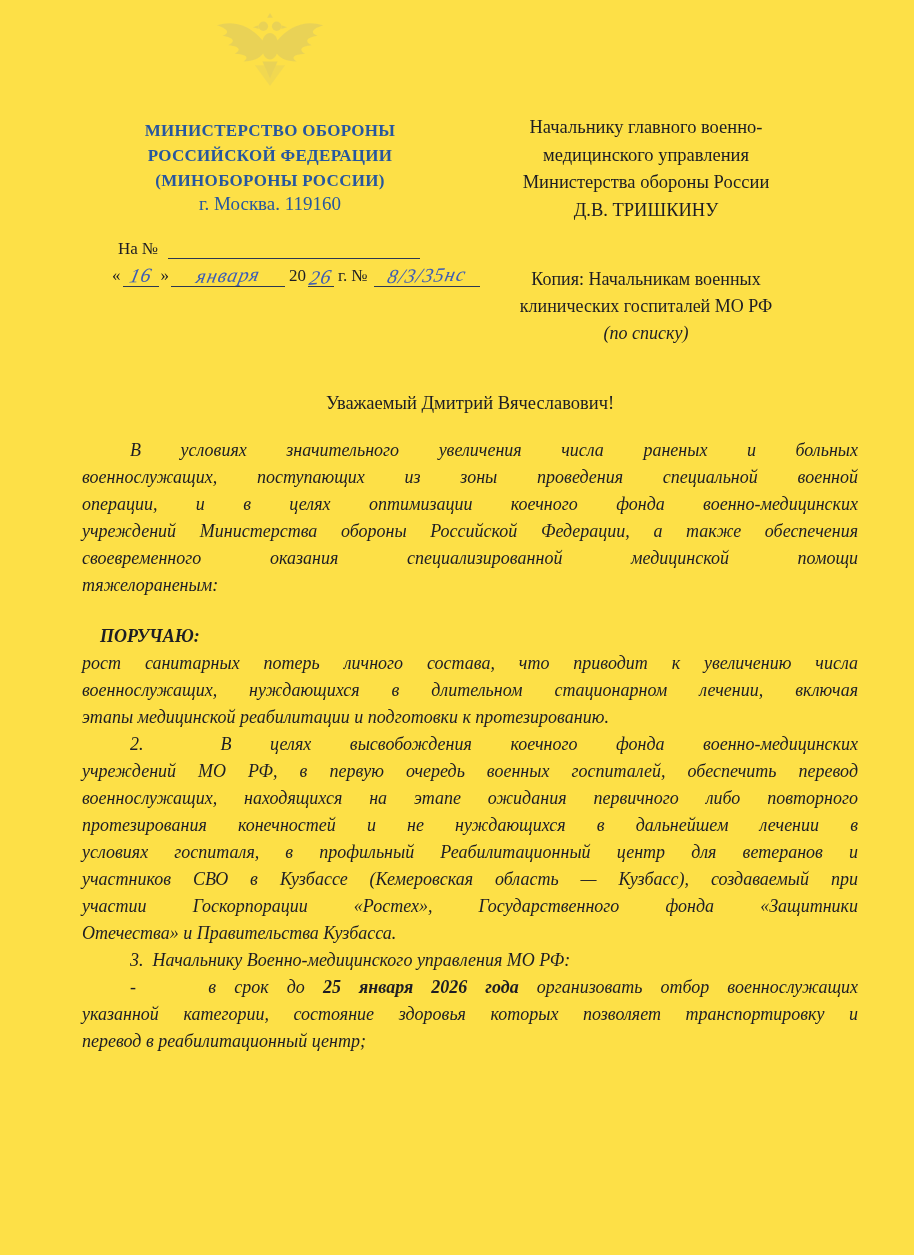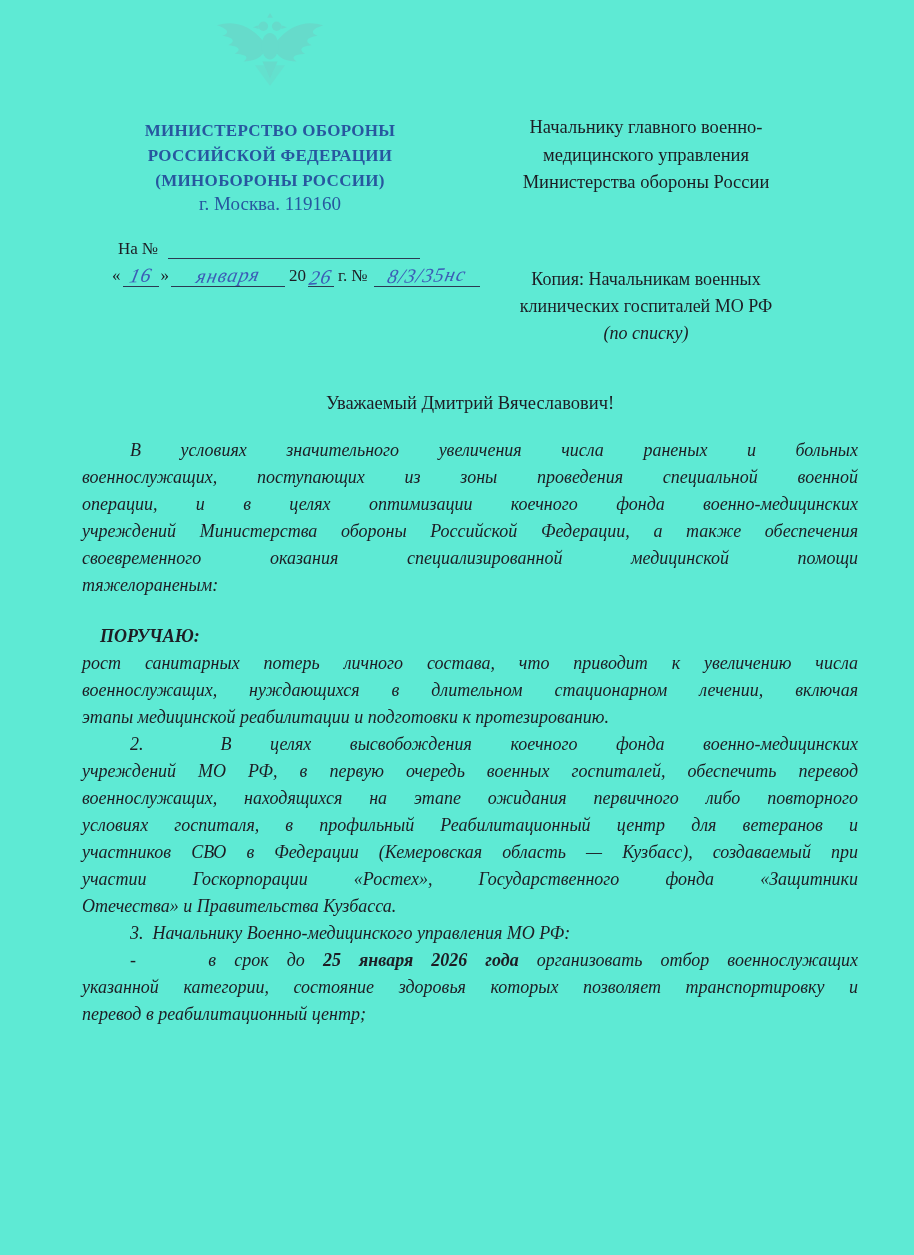--- a/index.html
+++ b/index.html
@@ -1,18 +1,18 @@
 <!DOCTYPE html>
 <html lang="ru" style="--blue: #27579f; --ink: #3c5cb6; --text: #1d1d24; --line: #2c3852;"><head>
 <meta charset="utf-8">
 <style>
   html,body{margin:0;padding:0;background:#ffffff;}
   .page{
     position:relative;width:914px;height:1255px;margin:0 auto;
-    background:#5eead4;overflow:hidden;
+    background:#fde047;overflow:hidden;
     font-family:"Liberation Serif","DejaVu Serif",serif;
     color:var(--text,#1d1d24);
   }
   
   .emblem{position:absolute;left:213px;top:10px;width:114px;height:80px;opacity:.17;}
   
   .org{
     position:absolute;left:100px;top:118px;width:340px;text-align:center;
     color:var(--blue,#27579f);font-weight:bold;font-size:17px;line-height:25px;letter-spacing:.3px;
   }
@@ -116,20 +116,21 @@
     <span class="pr">г. №</span>
     <span class="blank num">
         <span class="hw">8/3/35нс</span>
       </span>
   </div>
 
   <div class="addressee">
     <div>Начальнику главного военно-</div>
     <div>медицинского управления</div>
     <div>Министерства обороны России</div>
+    <div>Д.В. ТРИШКИНУ</div>
   </div>
 
   <div class="copy">
     <div>Копия: Начальникам военных</div>
     <div>клинических госпиталей МО РФ</div>
     <div class="note">(по списку)</div>
   </div>
 
   <div class="salutation">Уважаемый Дмитрий Вячеславович!</div>
 
@@ -147,22 +148,23 @@
       </div>
       <div>
         <div class="bl"><span>рост санитарных потерь личного состава, что приводит к увеличению числа</span></div>
         <div class="bl"><span>военнослужащих, нуждающихся в длительном стационарном лечении, включая</span></div>
         <div class="bl last"><span>этапы медицинской реабилитации и подготовки к протезированию.</span></div>
       </div>
       <div>
         <div class="bl" style="text-indent: 48px;"><span>2.&nbsp;&nbsp;В целях высвобождения коечного фонда военно-медицинских</span></div>
         <div class="bl"><span>учреждений МО РФ, в первую очередь военных госпиталей, обеспечить перевод</span></div>
         <div class="bl"><span>военнослужащих, находящихся на этапе ожидания первичного либо повторного</span></div>
+        <div class="bl"><span>протезирования конечностей и не нуждающихся в дальнейшем лечении в</span></div>
         <div class="bl"><span>условиях госпиталя, в профильный Реабилитационный центр для ветеранов и</span></div>
-        <div class="bl"><span>участников СВО в Федерации (Кемеровская область — Кузбасс), создаваемый при</span></div>
+        <div class="bl"><span>участников СВО в Кузбассе (Кемеровская область — Кузбасс), создаваемый при</span></div>
         <div class="bl"><span>участии Госкорпорации «Ростех», Государственного фонда «Защитники</span></div>
         <div class="bl last"><span>Отечества» и Правительства Кузбасса.</span></div>
       </div>
       <div>
         <div class="bl last" style="text-indent: 48px;"><span>3.&nbsp;&nbsp;Начальнику Военно-медицинского управления МО РФ:</span></div>
       </div>
       <div>
         <div class="bl" style="text-indent: 48px;"><span>-&nbsp;&nbsp;&nbsp;&nbsp;в срок до </span><span class="bold">25 января 2026 года</span><span> организовать отбор военнослужащих</span></div>
         <div class="bl"><span>указанной категории, состояние здоровья которых позволяет транспортировку и</span></div>
         <div class="bl last"><span>перевод в реабилитационный центр;</span></div>

